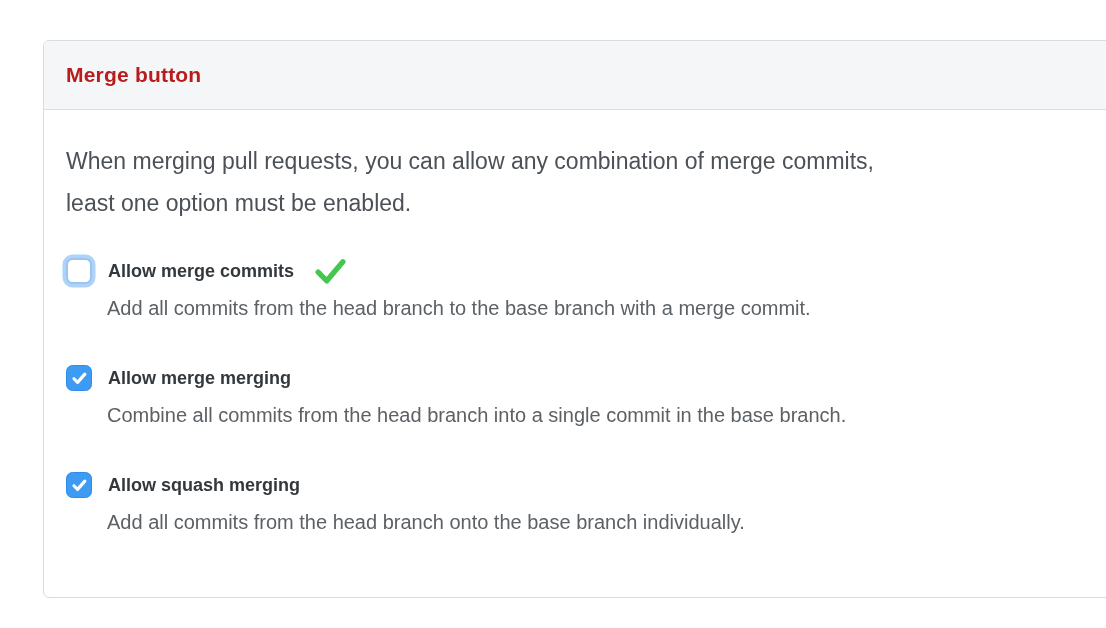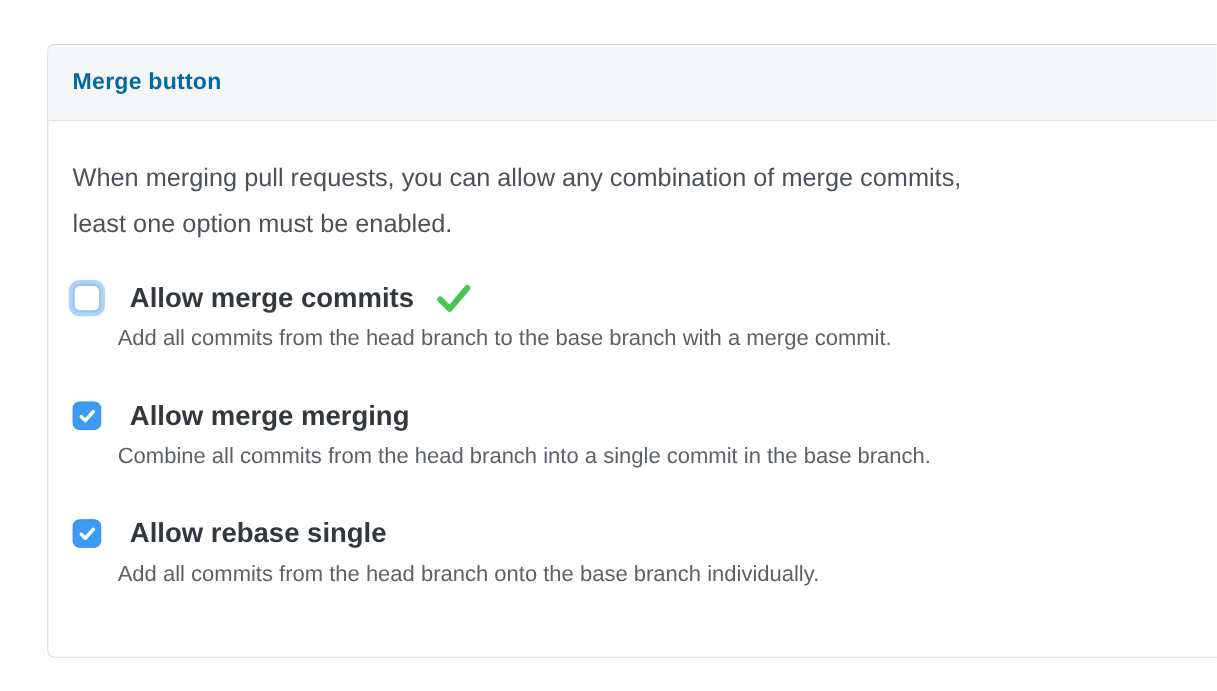--- a/index.html
+++ b/index.html
@@ -18,21 +18,21 @@
   }
   .panel-header {
     height:69px;
     background:var(--header-bg,#f5f6f7);
     border-bottom:1px solid var(--header-border,#dcdfe2);
     border-radius:5px 5px 0 0;
     display:flex; align-items:center;
     padding:0 22px;
   }
   .panel-title {
-    font-size:21px; font-weight:bold; color:#0369a1; letter-spacing:.2px;
+    font-size:21px; font-weight:bold; color:#b91c1c; letter-spacing:.2px;
   }
   .panel-body { padding:30px 22px 0 22px; }
   .intro {
     font-size:23px; line-height:42px; color:#4b5157; white-space:nowrap;
   }
   .option { margin-top:32px; }
   .option-row { display:flex; align-items:center; }
   .checkbox {
     width:26px; height:26px; border-radius:6.5px; flex:0 0 26px;
     display:inline-flex; align-items:center; justify-content:center;
@@ -44,22 +44,22 @@
   }
   .checkbox.focused {
     box-shadow:0 0 0 3.5px rgba(110,175,242,.55);
   }
   .checkbox.checked {
     background:var(--checkbox-checked,#3e9bf4);
     border:1px solid #2f8ceb;
   }
   .checkbox.checked svg { display:block; }
   .option-label {
-    margin-left:26px;
-    font-size:25px; font-weight:bold; color:#33383d;
+    margin-left:16px;
+    font-size:18px; font-weight:bold; color:#33383d;
     cursor:pointer; line-height:30px;
   }
   .saved-check { margin-left:20px; display:inline-flex; align-items:center; }
   .option-desc {
     margin:8px 0 0 41px;
     font-size:20px; line-height:28px; color:#5c6166; white-space:nowrap;
   }
 </style>
 </head>
 <body>
@@ -101,18 +101,18 @@
       <div class="option-desc">Combine all commits from the head branch into a single commit in the base branch.</div>
     </div>
 
     <div class="option" style="margin-top:41px">
       <div class="option-row">
         <span class="checkbox checked">
           <svg width="17" height="15" viewBox="0 0 14 12">
             <path d="M2.4 6.2 L5.4 9.2 L11.4 2.4" stroke="#ffffff" stroke-width="2.6" fill="none" stroke-linecap="round" stroke-linejoin="round"></path>
           </svg>
         </span>
-        <span class="option-label">Allow rebase single</span>
+        <span class="option-label">Allow squash merging</span>
       </div>
       <div class="option-desc">Add all commits from the head branch onto the base branch individually.</div>
     </div>
   </div>
 </div>
 
 </body></html>

